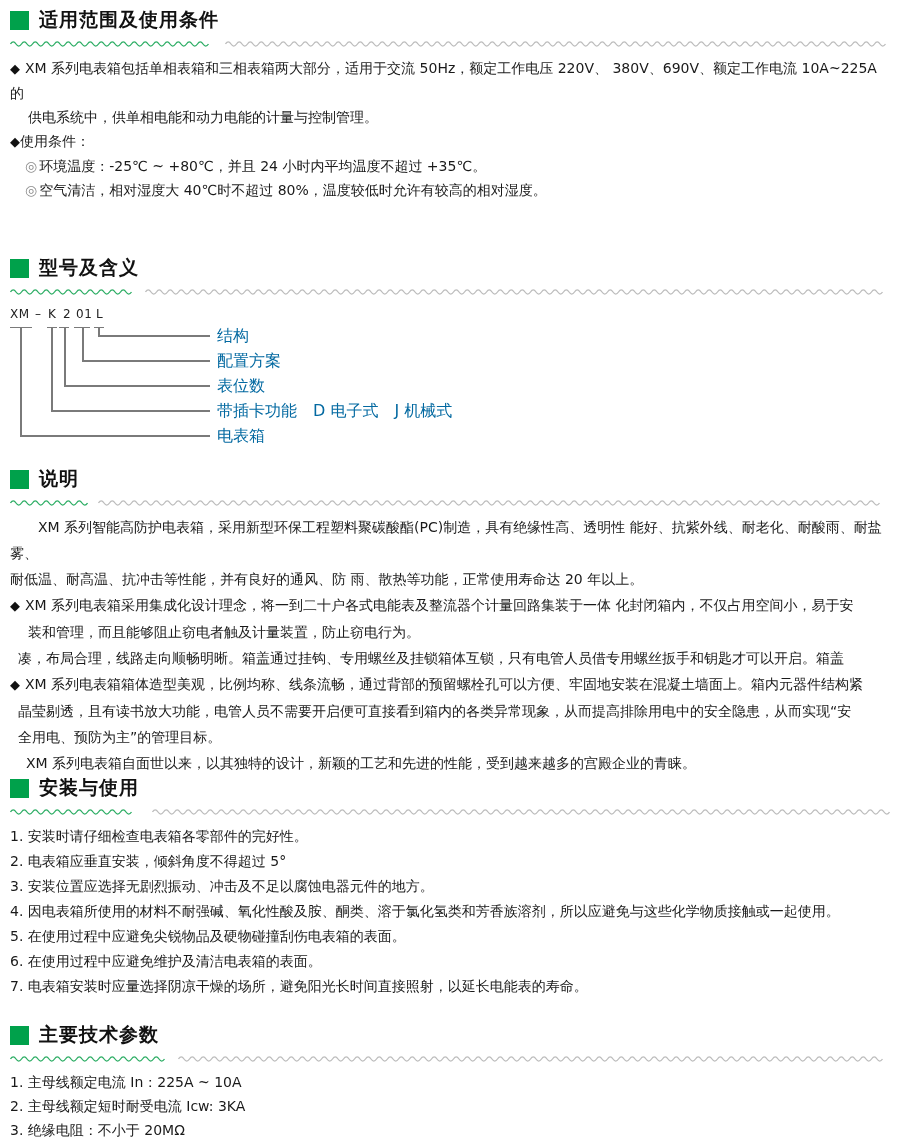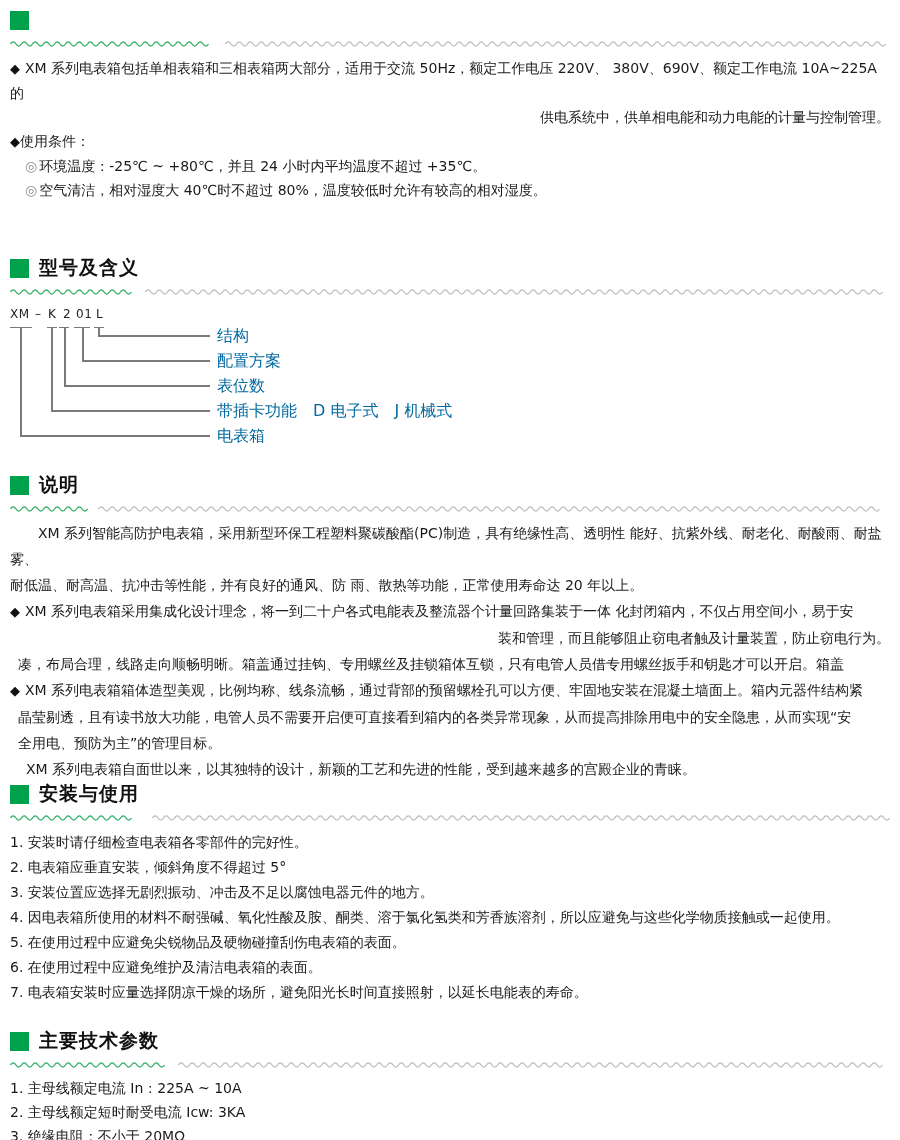--- a/index.html
+++ b/index.html
@@ -15,53 +15,54 @@
   .sec-title { font-size:19px; font-weight:600; letter-spacing:1px; color:#111; white-space:nowrap; }
   
   .wavy { display:flex; gap:10px; align-items:center; height:9px; margin-top:6px; }
   svg.wave { display:block; height:8px; flex:0 0 auto; }
   .wave-green { color:#2fae66; }
   .wave-gray  { color:#bdbdbd; }
   
   .line { font-size:14px; line-height:24px; white-space:normal; }
   .d26 .line { line-height:26px; }
   .d25 .line { line-height:25px; }
-  .indent18 { padding-left:18px;text-align:right; }
+  .indent18 { padding-left:18px; }
   .indent16 { padding-left:16px; }
   .indent8  { padding-left:8px; }
   .indent15 { padding-left:15px; }
   .tindent  { text-indent:28px; }
   .b-diamond { margin-right:5px; color:#111; font-size:13px; }
   .b-diamond-tight { margin-right:0; color:#111; font-size:13px; }
   .b-ring { color:#8e8e8e; margin-right:2px; font-size:14px; }
   
   .model-diagram { position:relative; height:152px; margin-top:12px; }
   .code-part { position:absolute; top:0; font-size:12px; font-weight:500; color:#222; letter-spacing:0.5px; }
   .u  { position:absolute; top:20px; height:0; border-top:1.6px solid #7a7a7a; }
   .vl { position:absolute; width:1.6px; background:#7a7a7a; top:21px; }
   .hl { position:absolute; height:1.6px; background:#7a7a7a; }
   .dlabel { position:absolute; left:207px; font-size:16px; color:#0369a1; white-space:nowrap; }
   
   .s1-body { margin-top:9px; }
   .sec2 { margin-top:54px; }
-  .sec3 { margin-top:14px; }
+  .sec3 { margin-top:8px; }
   .sec4 { margin-top:0; }
   .sec5 { margin-top:24px; }
   .s3-body { margin-top:8px; }
   .s4-body { margin-top:9px; }
   .s5-body { margin-top:8px; }
 </style>
 </head>
 <body>
 
 <div class="page">
 
   <div class="sec1">
     <div class="sec-head">
       <span class="sq"></span>
+      <span class="sec-title">适用范围及使用条件</span>
     </div>
     <div class="wavy">
       <svg class="wave wave-green" width="205" height="8" viewBox="0 0 205 8">
           <path d="M 0.5 5 q 2.75 -4.2 5.5 0 q 2.75 4.2 5.5 0 q 2.75 -4.2 5.5 0 q 2.75 4.2 5.5 0 q 2.75 -4.2 5.5 0 q 2.75 4.2 5.5 0 q 2.75 -4.2 5.5 0 q 2.75 4.2 5.5 0 q 2.75 -4.2 5.5 0 q 2.75 4.2 5.5 0 q 2.75 -4.2 5.5 0 q 2.75 4.2 5.5 0 q 2.75 -4.2 5.5 0 q 2.75 4.2 5.5 0 q 2.75 -4.2 5.5 0 q 2.75 4.2 5.5 0 q 2.75 -4.2 5.5 0 q 2.75 4.2 5.5 0 q 2.75 -4.2 5.5 0 q 2.75 4.2 5.5 0 q 2.75 -4.2 5.5 0 q 2.75 4.2 5.5 0 q 2.75 -4.2 5.5 0 q 2.75 4.2 5.5 0 q 2.75 -4.2 5.5 0 q 2.75 4.2 5.5 0 q 2.75 -4.2 5.5 0 q 2.75 4.2 5.5 0 q 2.75 -4.2 5.5 0 q 2.75 4.2 5.5 0 q 2.75 -4.2 5.5 0 q 2.75 4.2 5.5 0 q 2.75 -4.2 5.5 0 q 2.75 4.2 5.5 0 q 2.75 -4.2 5.5 0 q 2.75 4.2 5.5 0" fill="none" stroke="currentColor" stroke-width="1.3"></path>
         </svg>
       <svg class="wave wave-gray" width="665" height="8" viewBox="0 0 665 8">
           <path d="M 0.5 5 q 2.75 -4.2 5.5 0 q 2.75 4.2 5.5 0 q 2.75 -4.2 5.5 0 q 2.75 4.2 5.5 0 q 2.75 -4.2 5.5 0 q 2.75 4.2 5.5 0 q 2.75 -4.2 5.5 0 q 2.75 4.2 5.5 0 q 2.75 -4.2 5.5 0 q 2.75 4.2 5.5 0 q 2.75 -4.2 5.5 0 q 2.75 4.2 5.5 0 q 2.75 -4.2 5.5 0 q 2.75 4.2 5.5 0 q 2.75 -4.2 5.5 0 q 2.75 4.2 5.5 0 q 2.75 -4.2 5.5 0 q 2.75 4.2 5.5 0 q 2.75 -4.2 5.5 0 q 2.75 4.2 5.5 0 q 2.75 -4.2 5.5 0 q 2.75 4.2 5.5 0 q 2.75 -4.2 5.5 0 q 2.75 4.2 5.5 0 q 2.75 -4.2 5.5 0 q 2.75 4.2 5.5 0 q 2.75 -4.2 5.5 0 q 2.75 4.2 5.5 0 q 2.75 -4.2 5.5 0 q 2.75 4.2 5.5 0 q 2.75 -4.2 5.5 0 q 2.75 4.2 5.5 0 q 2.75 -4.2 5.5 0 q 2.75 4.2 5.5 0 q 2.75 -4.2 5.5 0 q 2.75 4.2 5.5 0 q 2.75 -4.2 5.5 0 q 2.75 4.2 5.5 0 q 2.75 -4.2 5.5 0 q 2.75 4.2 5.5 0 q 2.75 -4.2 5.5 0 q 2.75 4.2 5.5 0 q 2.75 -4.2 5.5 0 q 2.75 4.2 5.5 0 q 2.75 -4.2 5.5 0 q 2.75 4.2 5.5 0 q 2.75 -4.2 5.5 0 q 2.75 4.2 5.5 0 q 2.75 -4.2 5.5 0 q 2.75 4.2 5.5 0 q 2.75 -4.2 5.5 0 q 2.75 4.2 5.5 0 q 2.75 -4.2 5.5 0 q 2.75 4.2 5.5 0 q 2.75 -4.2 5.5 0 q 2.75 4.2 5.5 0 q 2.75 -4.2 5.5 0 q 2.75 4.2 5.5 0 q 2.75 -4.2 5.5 0 q 2.75 4.2 5.5 0 q 2.75 -4.2 5.5 0 q 2.75 4.2 5.5 0 q 2.75 -4.2 5.5 0 q 2.75 4.2 5.5 0 q 2.75 -4.2 5.5 0 q 2.75 4.2 5.5 0 q 2.75 -4.2 5.5 0 q 2.75 4.2 5.5 0 q 2.75 -4.2 5.5 0 q 2.75 4.2 5.5 0 q 2.75 -4.2 5.5 0 q 2.75 4.2 5.5 0 q 2.75 -4.2 5.5 0 q 2.75 4.2 5.5 0 q 2.75 -4.2 5.5 0 q 2.75 4.2 5.5 0 q 2.75 -4.2 5.5 0 q 2.75 4.2 5.5 0 q 2.75 -4.2 5.5 0 q 2.75 4.2 5.5 0 q 2.75 -4.2 5.5 0 q 2.75 4.2 5.5 0 q 2.75 -4.2 5.5 0 q 2.75 4.2 5.5 0 q 2.75 -4.2 5.5 0 q 2.75 4.2 5.5 0 q 2.75 -4.2 5.5 0 q 2.75 4.2 5.5 0 q 2.75 -4.2 5.5 0 q 2.75 4.2 5.5 0 q 2.75 -4.2 5.5 0 q 2.75 4.2 5.5 0 q 2.75 -4.2 5.5 0 q 2.75 4.2 5.5 0 q 2.75 -4.2 5.5 0 q 2.75 4.2 5.5 0 q 2.75 -4.2 5.5 0 q 2.75 4.2 5.5 0 q 2.75 -4.2 5.5 0 q 2.75 4.2 5.5 0 q 2.75 -4.2 5.5 0 q 2.75 4.2 5.5 0 q 2.75 -4.2 5.5 0 q 2.75 4.2 5.5 0 q 2.75 -4.2 5.5 0 q 2.75 4.2 5.5 0 q 2.75 -4.2 5.5 0 q 2.75 4.2 5.5 0 q 2.75 -4.2 5.5 0 q 2.75 4.2 5.5 0 q 2.75 -4.2 5.5 0 q 2.75 4.2 5.5 0 q 2.75 -4.2 5.5 0 q 2.75 4.2 5.5 0 q 2.75 -4.2 5.5 0 q 2.75 4.2 5.5 0 q 2.75 -4.2 5.5 0 q 2.75 4.2 5.5 0 q 2.75 -4.2 5.5 0 q 2.75 4.2 5.5 0" fill="none" stroke="currentColor" stroke-width="1.3"></path>
         </svg>
     </div>
     <div class="s1-body">

